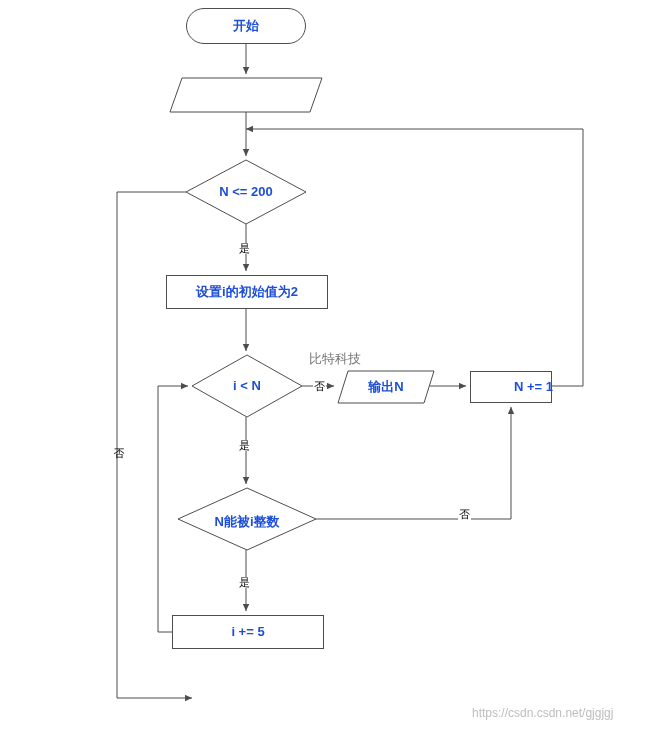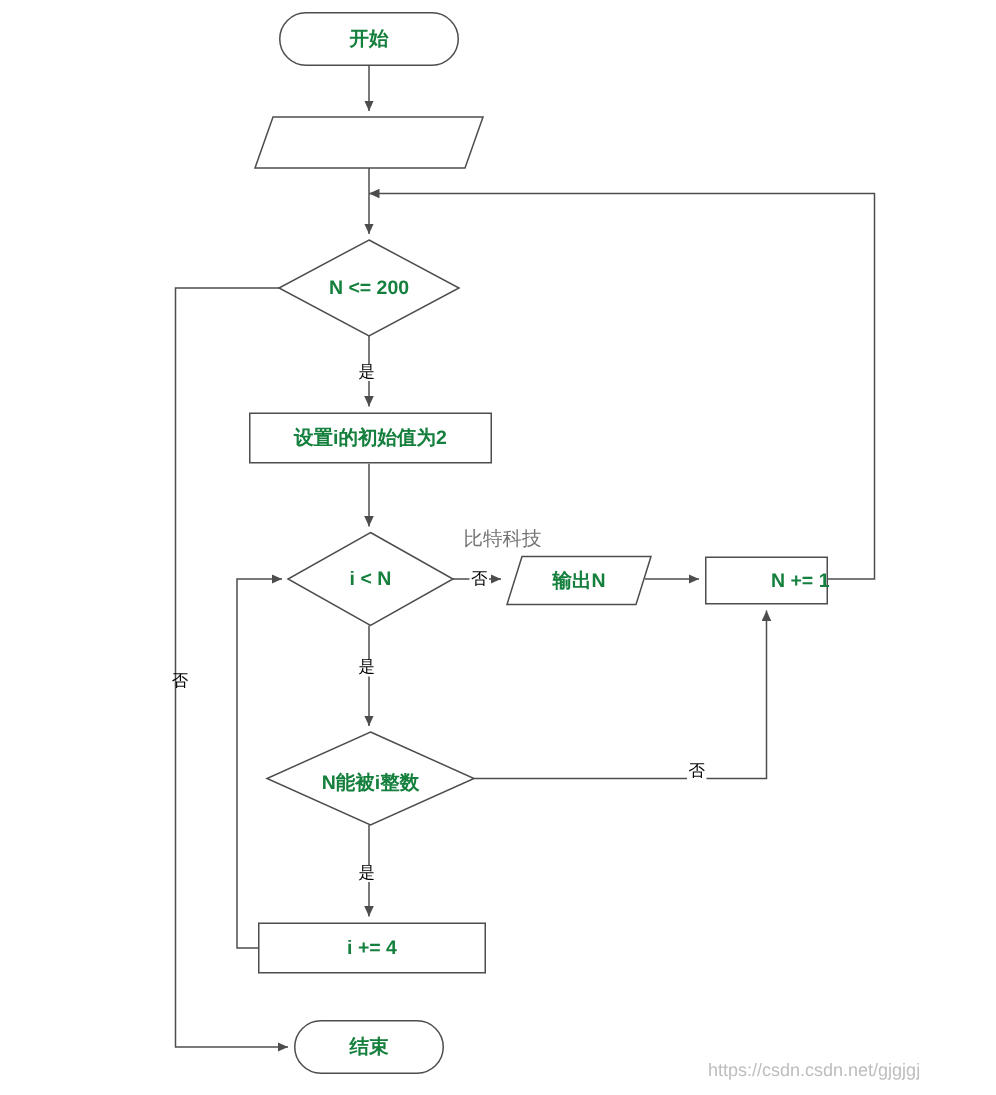--- a/index.html
+++ b/index.html
@@ -23,21 +23,21 @@
     top: 0;
     width: 664px;
     height: 730px;
   }
   .node {
     position: absolute;
     box-sizing: border-box;
     display: flex;
     align-items: center;
     justify-content: center;
-    color: #15803d;
+    color: #1d4ed8;
     font-size: 13px;
     font-weight: bold;
     text-align: center;
     line-height: 1.2;
     background: #ffffff;
     border: 1px solid #4d4d4d;
     white-space: nowrap;
   }
   .node.terminator {
     border-radius: 20px;
@@ -156,26 +156,23 @@
 
   <div class="node process" style="left:470px; top:371px; width:82px; height:32px;padding-left:45px;">
     <span class="shape-text">N += 1</span>
   </div>
 
   <div class="node diamond" style="left:178px; top:468px; width:138px; height:62px;align-items:flex-end;">
     <span class="shape-text">N能被i整数</span>
   </div>
 
   <div class="node process" style="left:172px; top:615px; width:152px; height:34px;">
-    <span class="shape-text">i += 4</span>
+    <span class="shape-text">i += 5</span>
   </div>
 
-  <div class="node terminator" style="left:196px; top:680px; width:100px; height:36px;">
-    <span class="shape-text">结束</span>
-  </div>
 
   <div class="edge-label" style="left:238px; top:243px;">是</div>
   <div class="edge-label vertical" style="left:112px; top:440px;">否</div>
   <div class="edge-label" style="left:313px; top:381px;">否</div>
   <div class="edge-label" style="left:238px; top:440px;">是</div>
   <div class="edge-label" style="left:458px; top:509px;">否</div>
   <div class="edge-label" style="left:238px; top:577px;">是</div>
 
   <div class="watermark-blue" style="left:309px; top:350px;">比特科技</div>
   <div class="watermark-gray" style="left:472px; top:706px;">https://csdn.csdn.net/gjgjgj</div>

